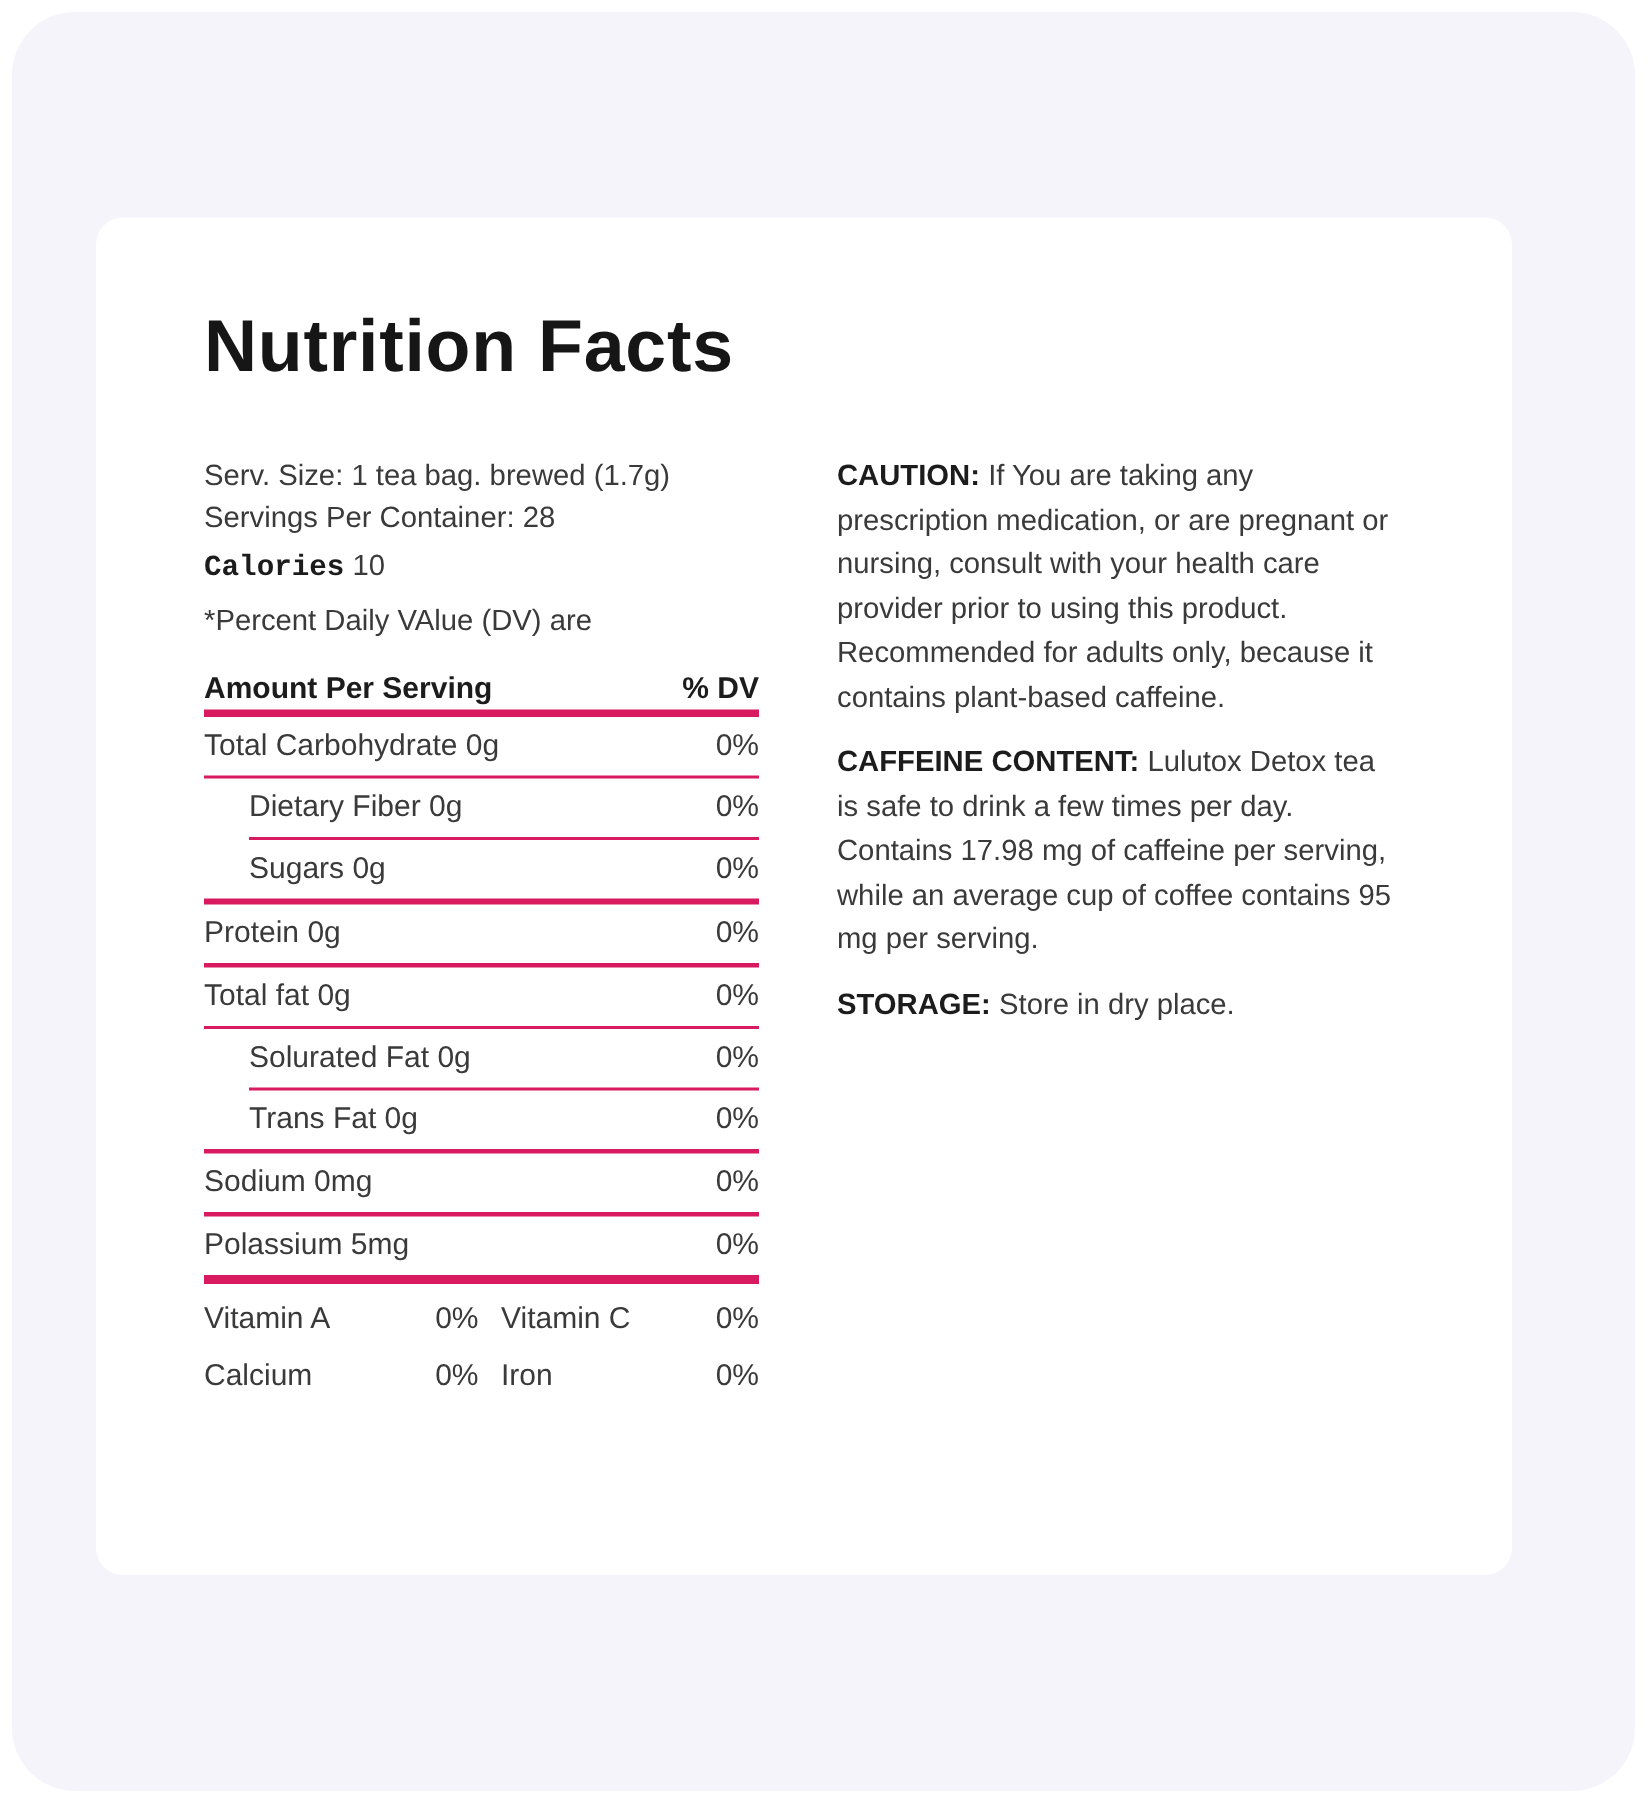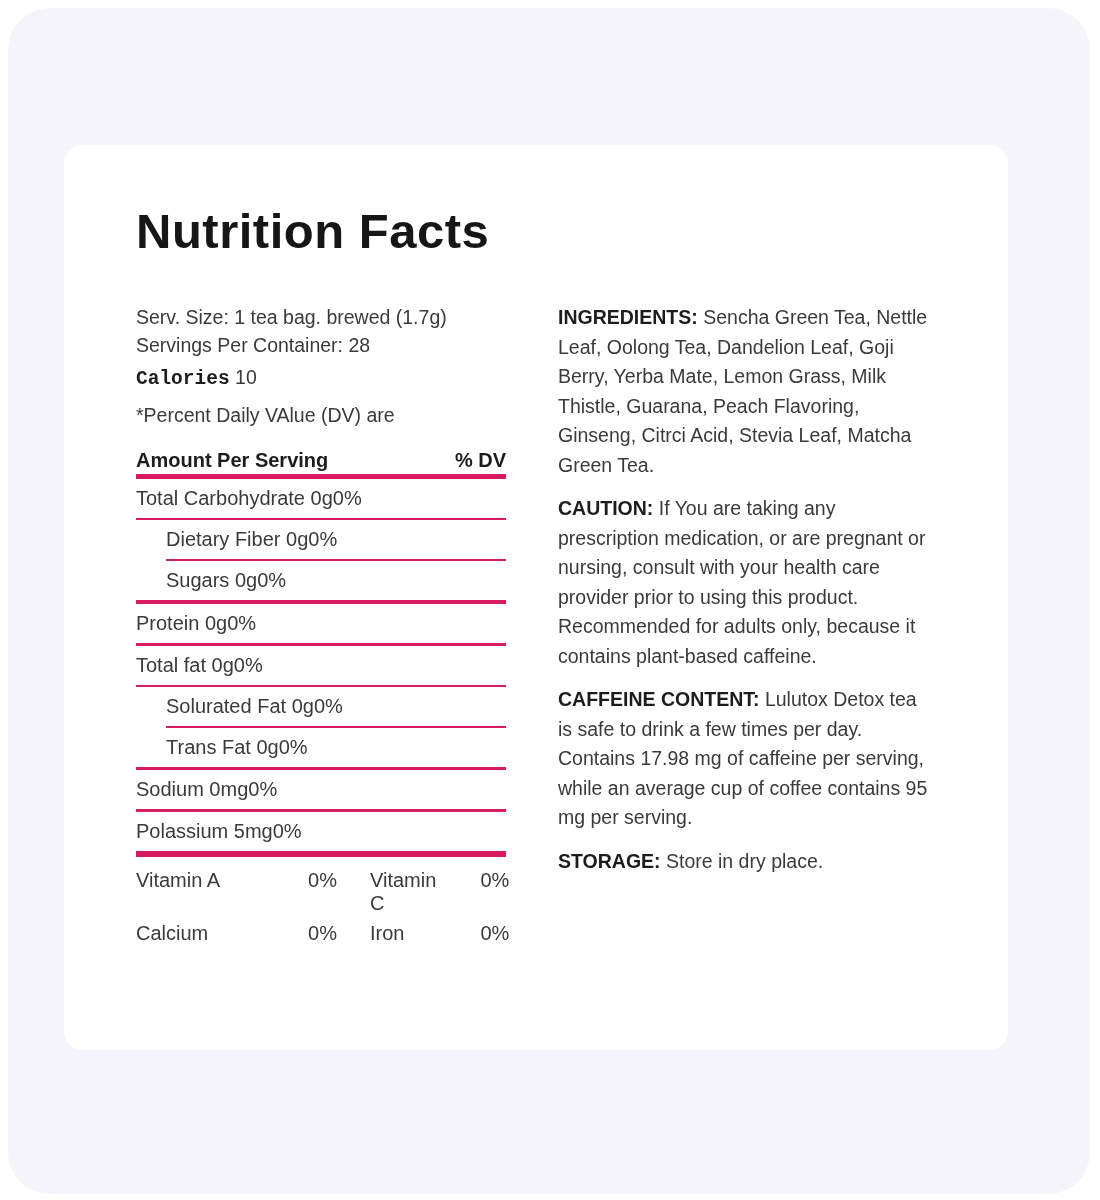--- a/index.html
+++ b/index.html
@@ -42,40 +42,40 @@
   .dv-note { font-size: 19.5px; line-height: 26px; margin-top: 9px; color: #3a3a3a; }
 
   
   .ntable { margin-top: 21px; }
   .thead {
     display: flex; justify-content: space-between;
     font-weight: 700; font-size: 20px; color: #1c1c1c;
     padding-bottom: 2px;
   }
   .trow {
-    display: flex; justify-content: flex-start;
+    display: flex; justify-content: space-between;
     font-size: 20px; color: #3a3a3a;
     padding: 8px 0 8px 0;
   }
   .trow.indent { padding-left: 30px; }
   .rule { background: var(--accent, #d81b60); }
   .rule.h5 { height: 5px; }
   .rule.r2 { height: 2px; }
   .rule.r3 { height: 3px; }
   .rule.r4 { height: 4px; }
   .rule.r6 { height: 6px; }
   .rule.ind { margin-left: 30px; }
 
   .micros {
     margin-top: 12px;
     display: grid;
     grid-template-columns: 128px 40px 1fr 40px;
     column-gap: 33px;
     row-gap: 7px;
-    font-size: 20px; color: #3a3a3a;
+    font-size: 20px; color: #3a3a3a; gap: 15px;
   }
   .micros .mval { text-align: right; }
 
   
   .section { font-size: 19.5px; line-height: 29.5px; color: #3a3a3a; margin-bottom: 14px; }
   .section .b { font-weight: 700; color: #1c1c1c; }
   .section .line2 { display: block; }
 </style>
 </head>
 <body>
@@ -168,24 +168,20 @@
           <span>Calcium</span>
           <span class="mval">0%</span>
           <span>Iron</span>
           <span class="mval">0%</span>
         </div>
       </div>
     </div>
 
     <div class="col-right">
       <p class="section">
-        <span class="b">INGREDIENTS:</span>
-        <span>Sencha Green Tea, Nettle Leaf, Oolong Tea, Dandelion Leaf, Goji Berry, Yerba Mate, Lemon Grass, Milk Thistle, Guarana, Peach Flavoring, Ginseng, Citrci Acid, Stevia Leaf, Matcha Green Tea.</span>
-      </p>
-      <p class="section">
         <span class="b">CAUTION:</span>
         <span>If You are taking any prescription medication, or are pregnant or nursing, consult with your health care provider prior to using this product.</span>
         <span class="line2">Recommended for adults only, because it contains plant-based caffeine.</span>
       </p>
       <p class="section">
         <span class="b">CAFFEINE CONTENT:</span>
         <span>Lulutox Detox tea is safe to drink a few times per day. Contains 17.98 mg of caffeine per serving, while an average cup of coffee contains 95 mg per serving.</span>
       </p>
       <p class="section">
         <span class="b">STORAGE:</span>

